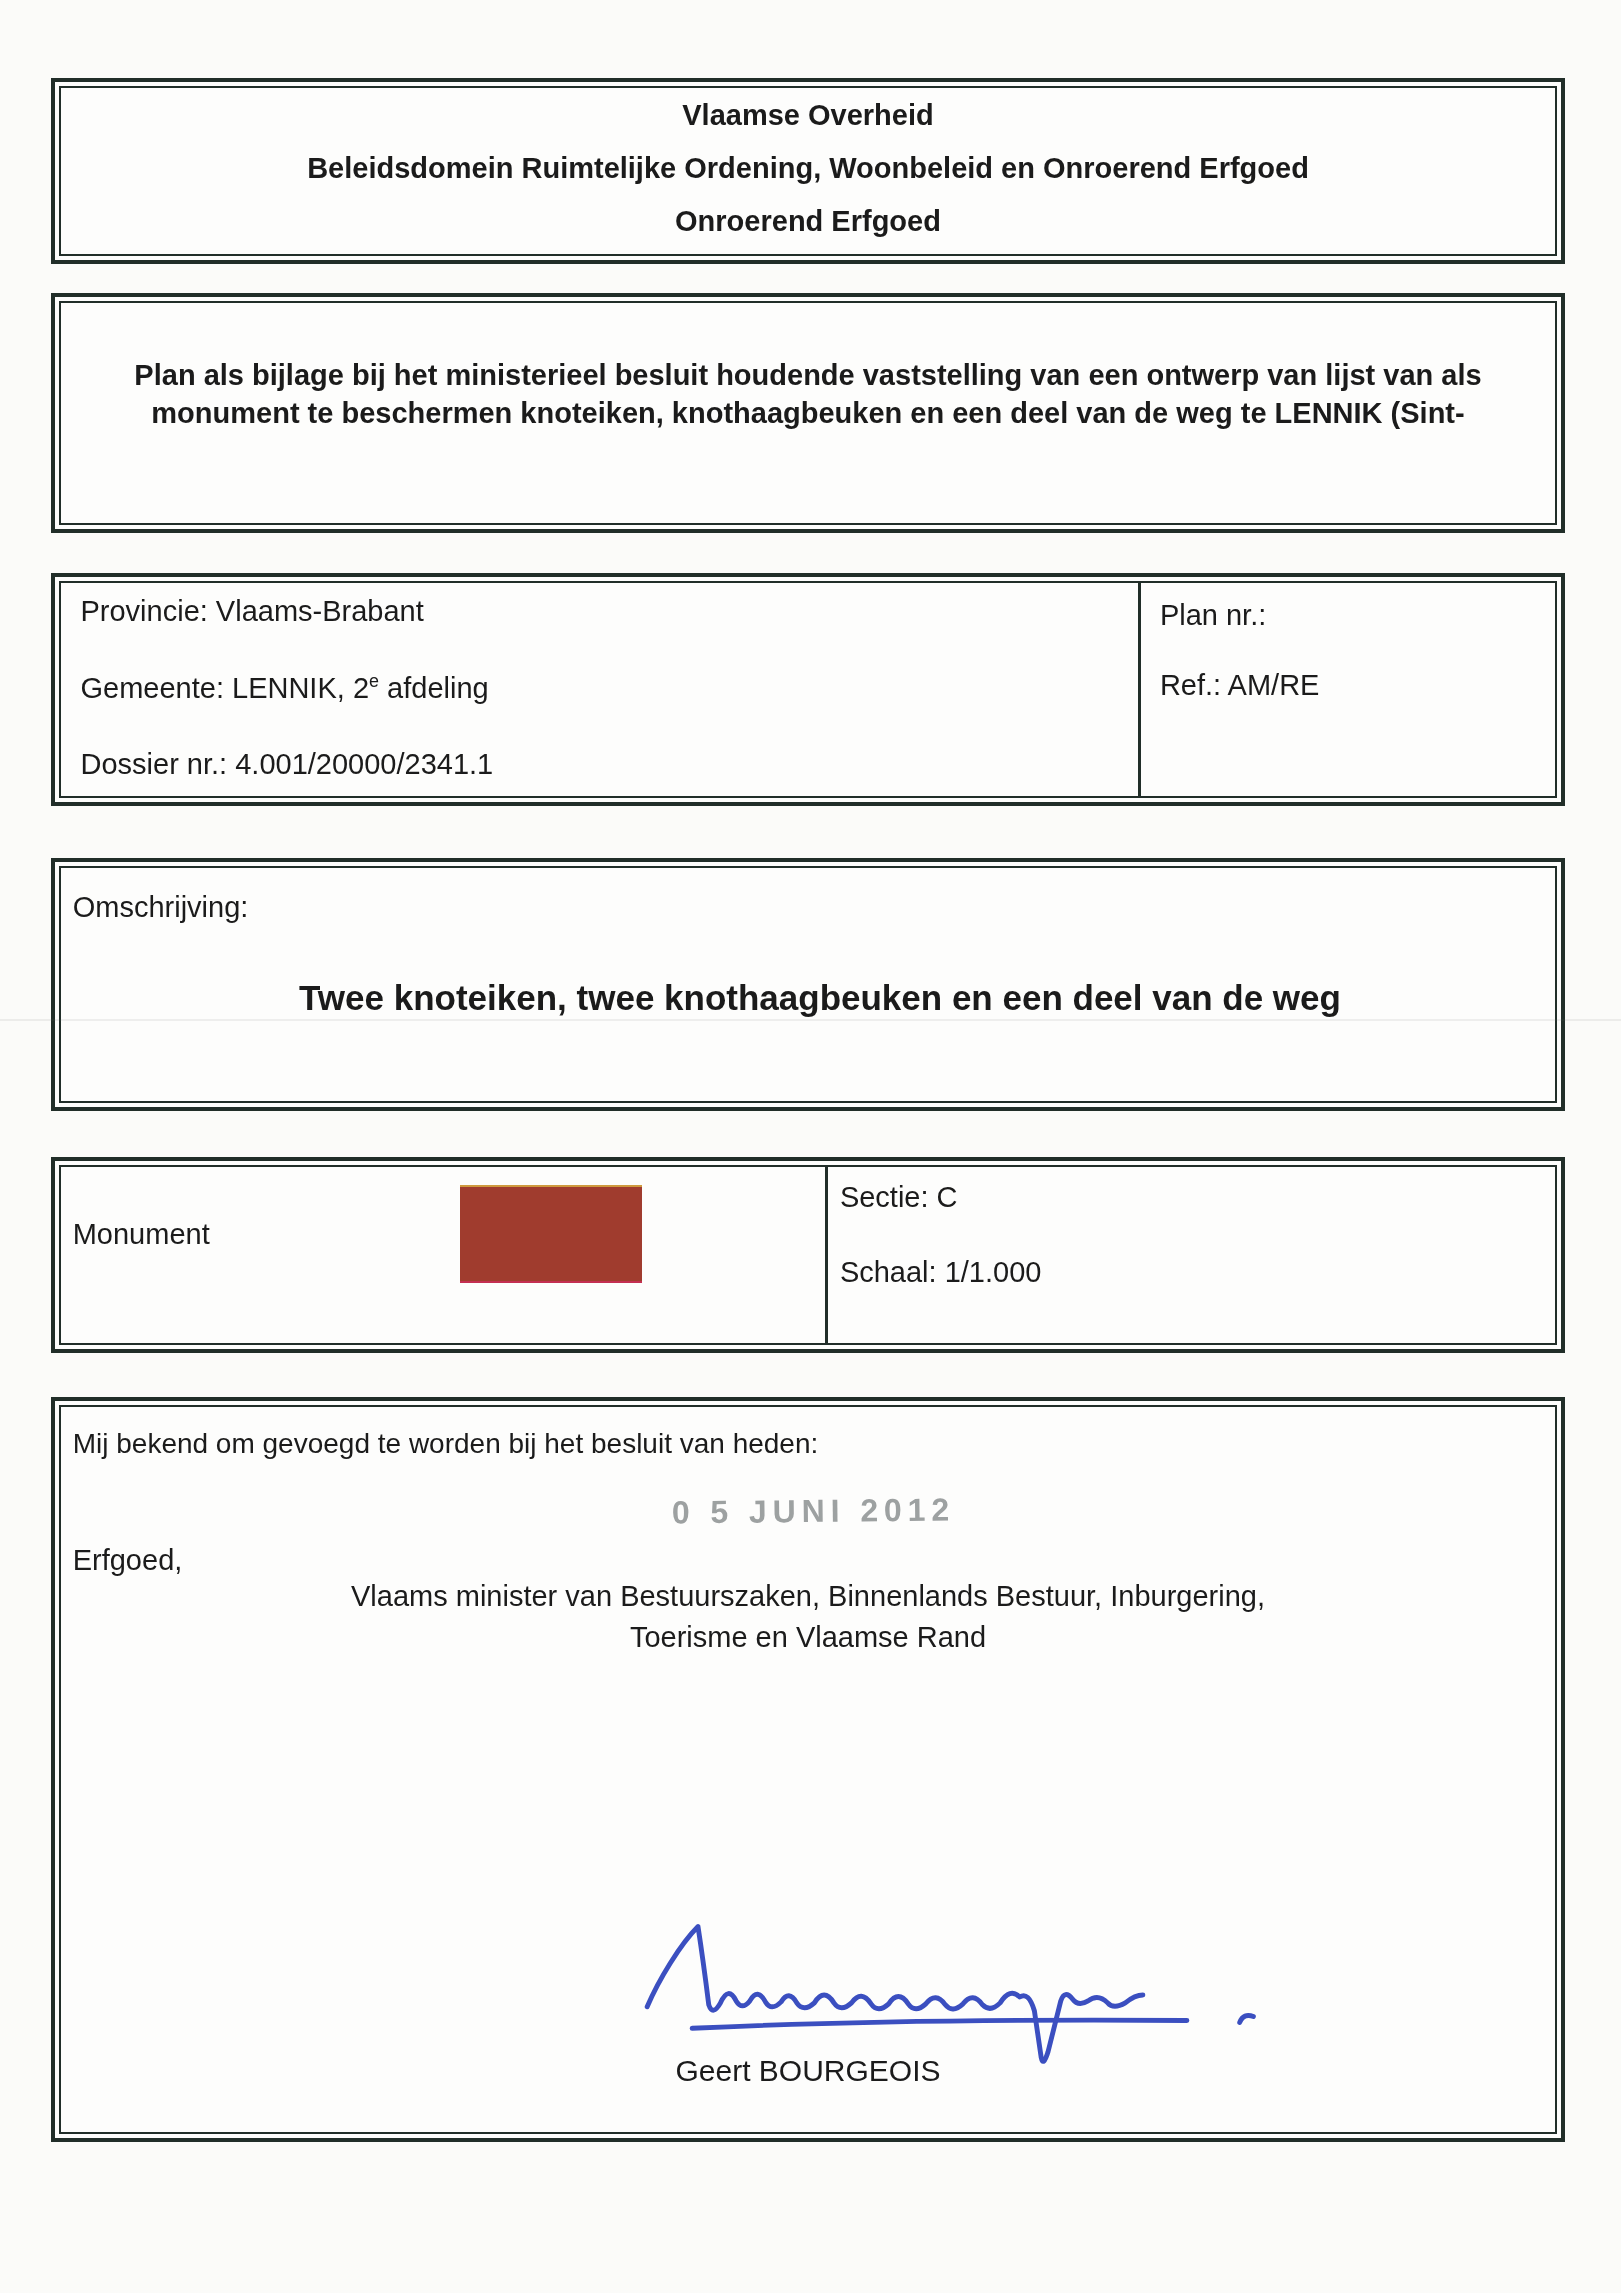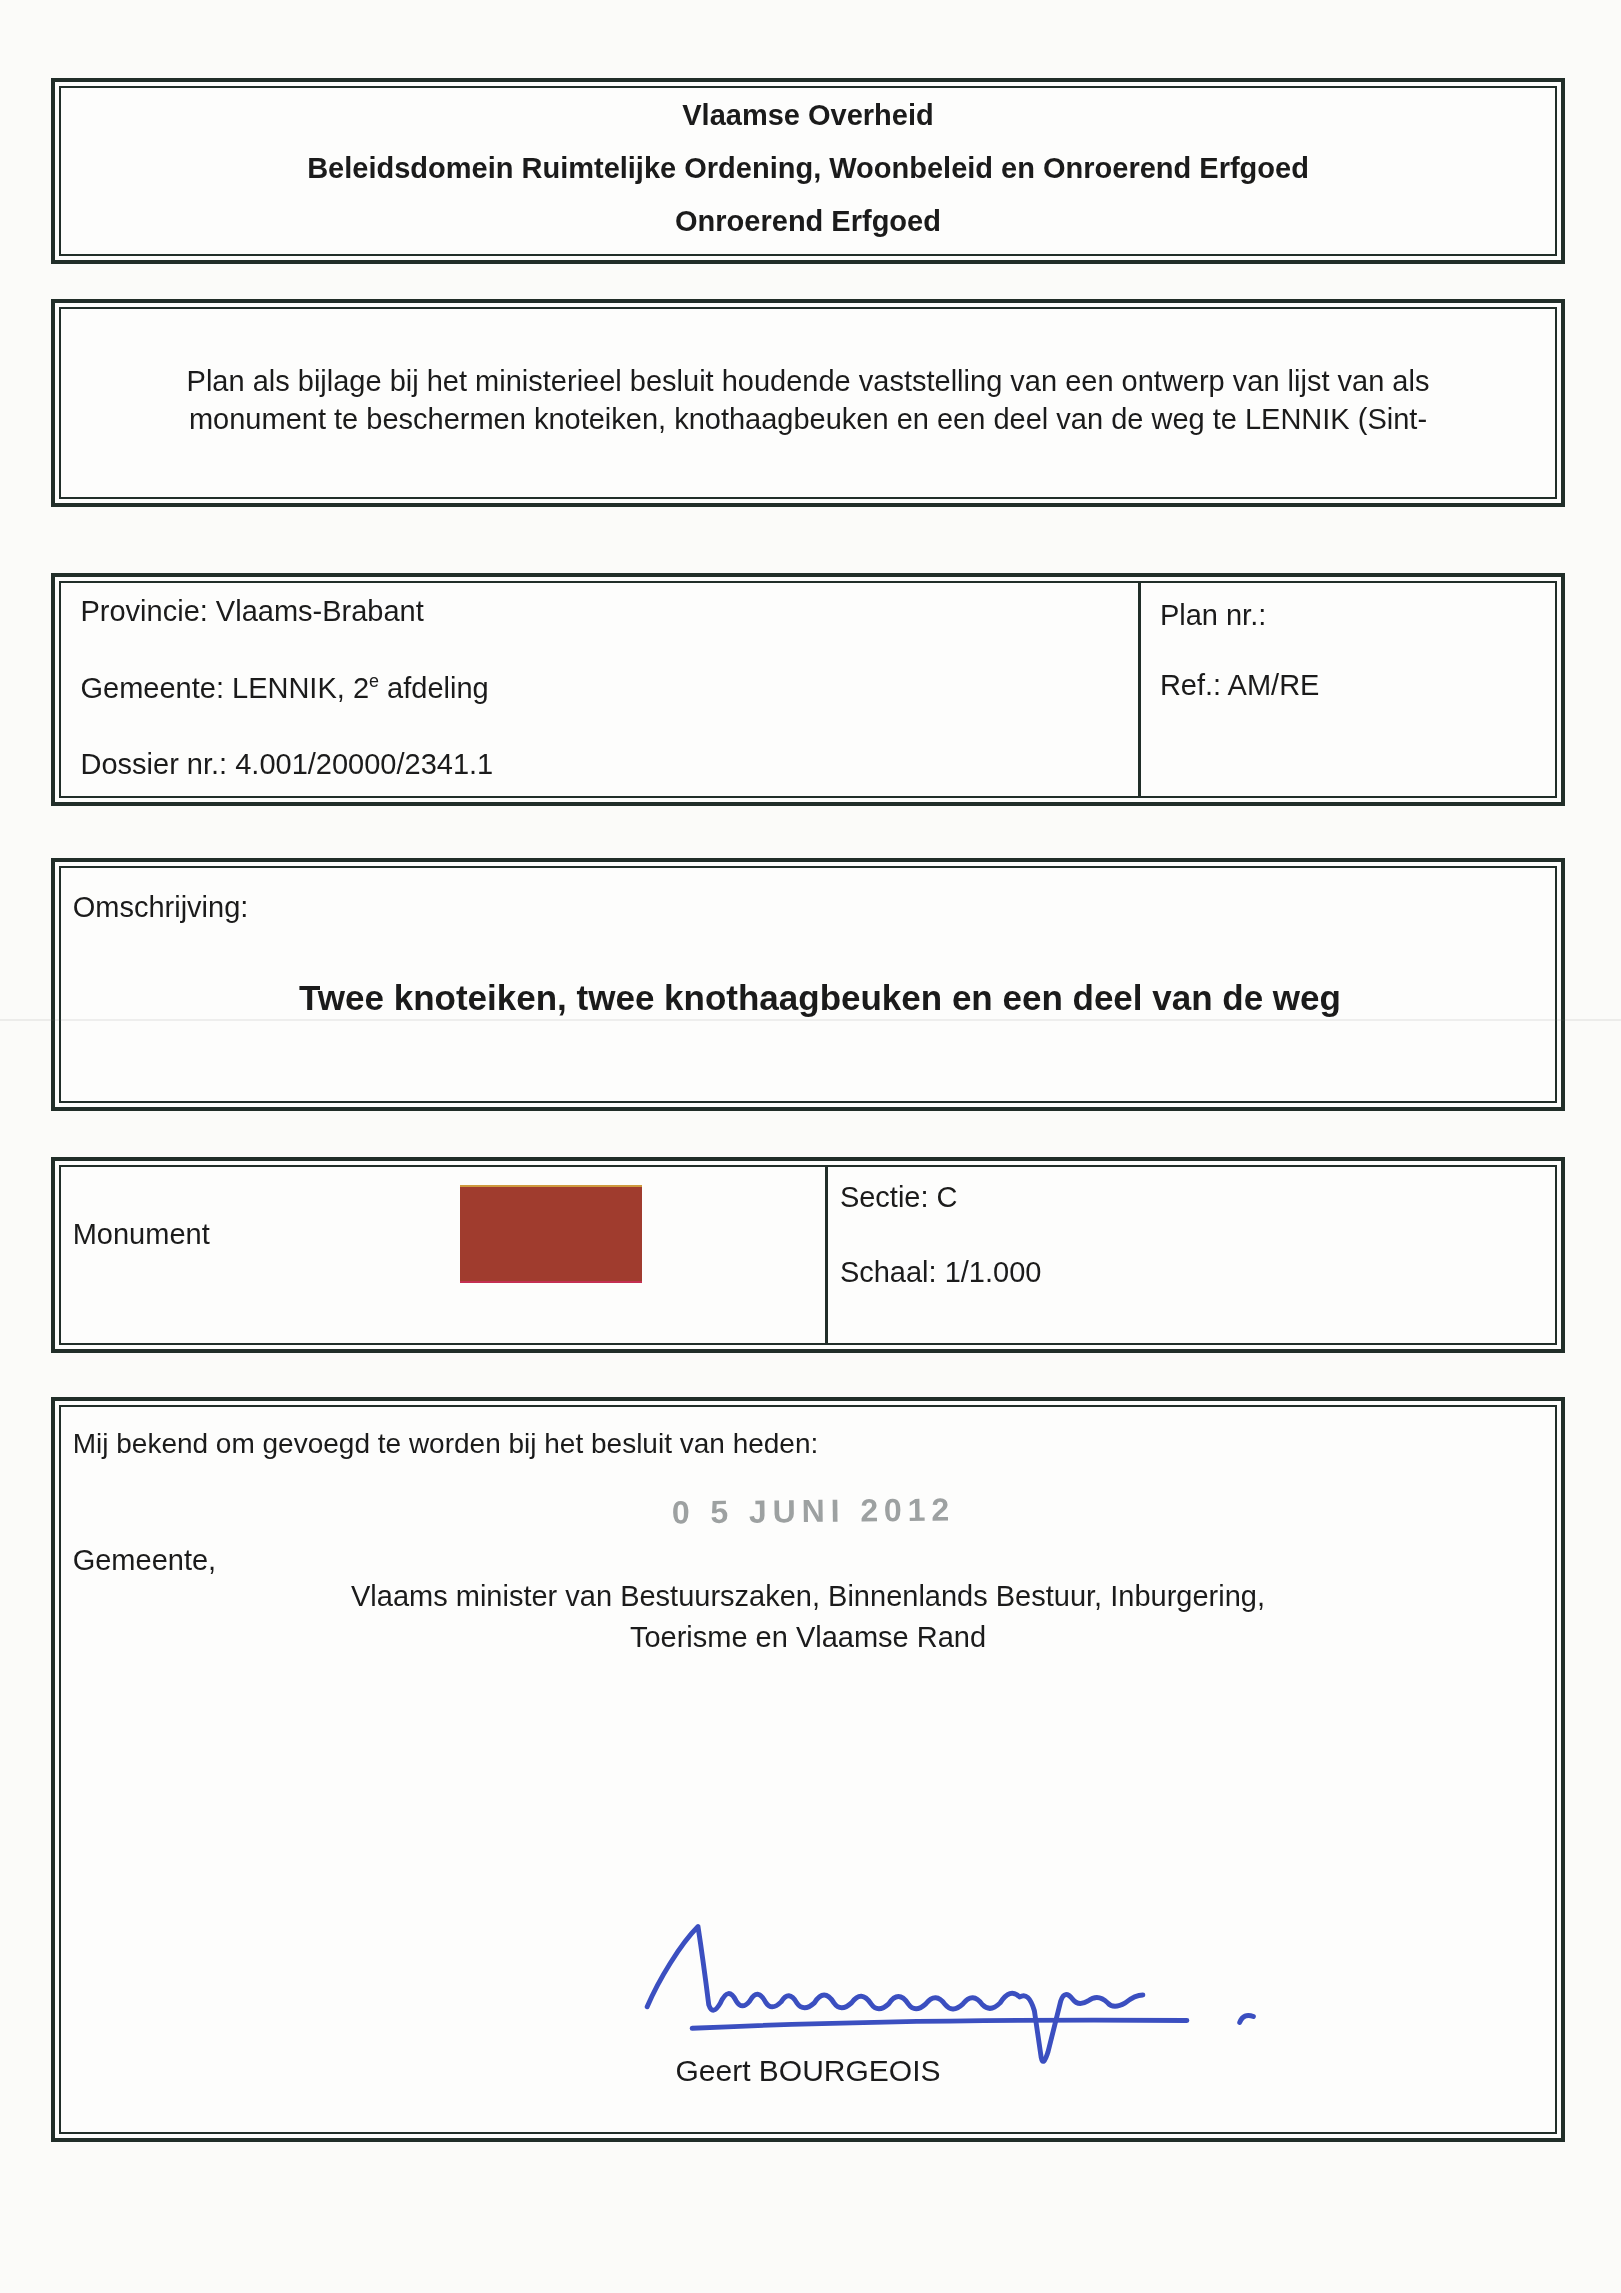--- a/index.html
+++ b/index.html
@@ -25,21 +25,21 @@
   .frame{
     position:absolute;inset:3.9px;
     border:2px solid var(--line);
     font-size:28px;
   }
 
   .box1{top:78px;height:186px;}
   .box1 .frame{display:flex;flex-direction:column;align-items:center;padding-top:8.8px;
                font-weight:bold;font-size:29px;line-height:37px;gap:16px;}
 
-  .box2{top:299px;height:208px;}
+  .box2{top:293px;height:240px;font-weight:bold;}
   .box2 .frame{text-align:center;padding-top:53px;font-size:29px;line-height:38px;}
 
   .box3{top:573px;height:233px;}
   .col-divider{position:absolute;top:0;bottom:0;width:2.9px;background:var(--line);}
   .box3 .col-divider{left:1077px;}
   .b3-line{position:absolute;left:19.6px;white-space:nowrap;font-size:29px;}
   .b3-l1{top:11.8px;} .b3-l2{top:88px;} .b3-l3{top:165px;}
   .b3-r1{position:absolute;left:1099px;top:15.7px;white-space:nowrap;font-size:29px;}
   .b3-r2{position:absolute;left:1099px;top:86px;white-space:nowrap;font-size:29px;}
   sup{font-size:0.62em;}
@@ -123,21 +123,21 @@
       <div class="col-divider"></div>
       <div class="b5-r1">Sectie: C</div>
       <div class="b5-r2">Schaal: 1/1.000</div>
     </div>
   </div>
 
   <div class="dbox box6">
     <div class="frame">
       <div class="b6-intro">Mij bekend om gevoegd te worden bij het besluit van heden:</div>
       <div class="b6-stamp" style="color: rgb(141, 145, 146);">0 5 JUNI 2012</div>
-      <div class="b6-city">Gemeente,</div>
+      <div class="b6-city">Erfgoed,</div>
       <div class="b6-min1">Vlaams minister van Bestuurszaken, Binnenlands Bestuur, Inburgering,</div>
       <div class="b6-min2">Toerisme en Vlaamse Rand</div>
 
       <div class="sig" style="color: rgb(59, 79, 192);">
         <svg viewBox="0 0 680 180">
           <path stroke-width="5" d="M40,100 C52,72 74,36 92,18 C96,44 100,74 103,98
                Q107,110 115,96 Q123,78 131,94 Q137,104 145,94
                Q153,80 161,95 Q167,105 177,95 Q185,82 193,96
                Q200,106 211,96 Q221,80 231,96 Q238,106 249,96
                Q259,82 269,97 Q276,107 287,97 Q297,82 307,97

